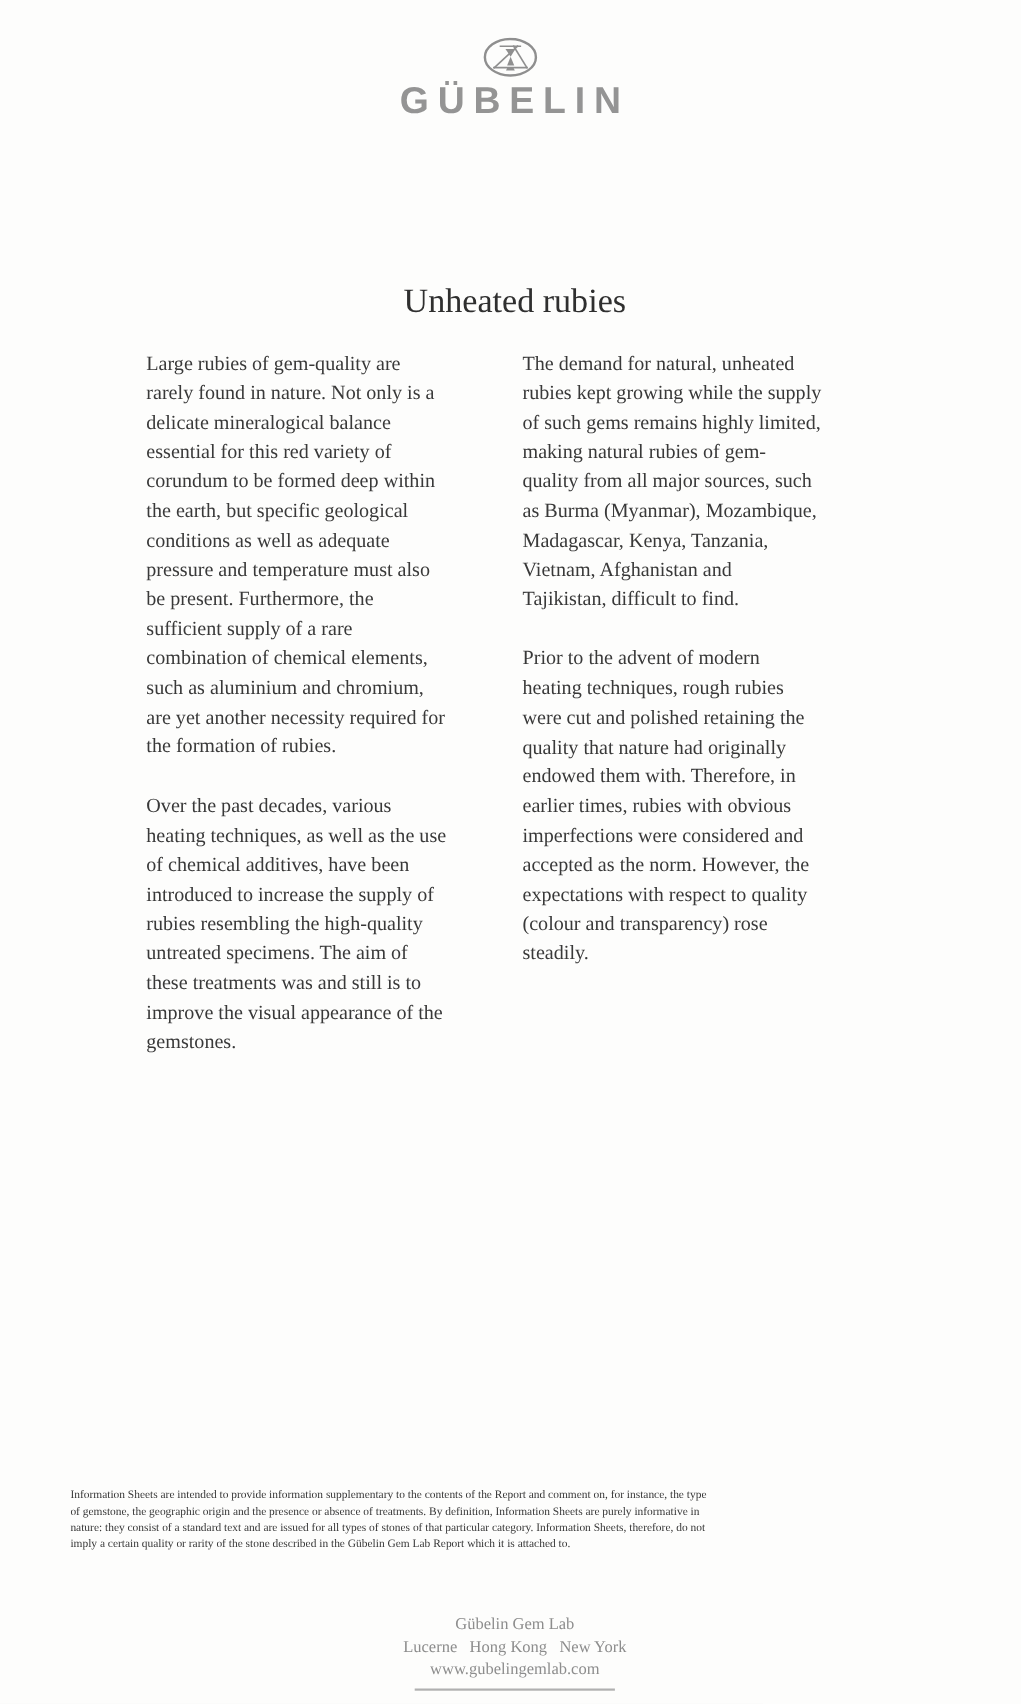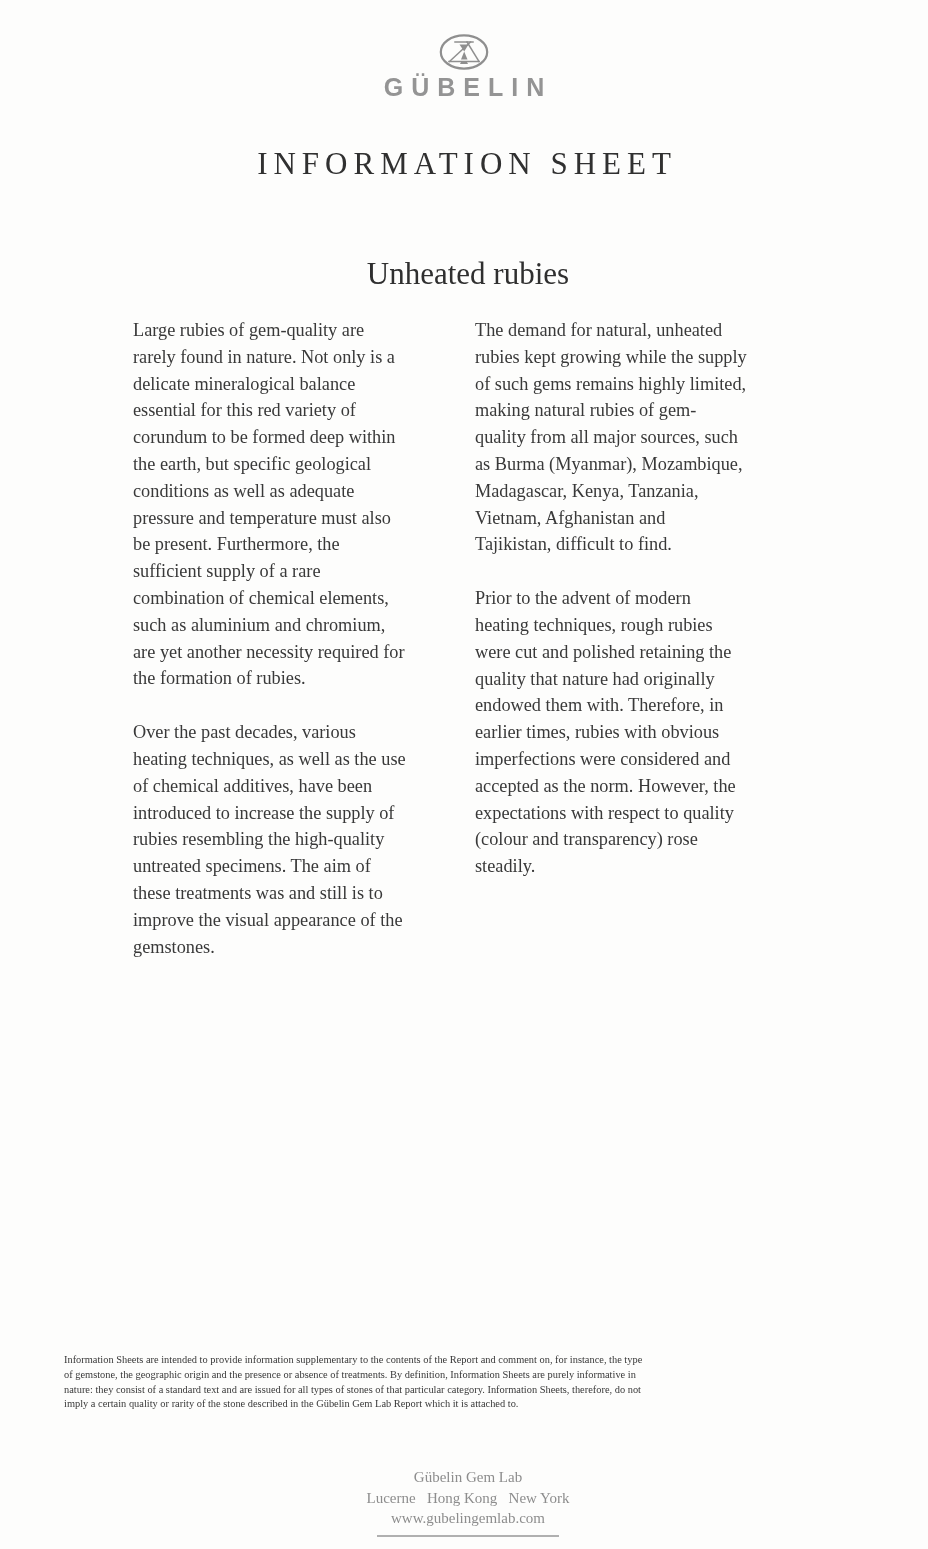--- a/index.html
+++ b/index.html
@@ -18,21 +18,21 @@
   .brand {
     position: absolute;
     top: 34px;
     left: 0;
     width: 100%;
     text-align: center;
   }
   .brand svg { display: block; margin: 0 auto 2px auto; }
   .brand-name {
     font-family: "Liberation Sans", sans-serif;
-    font-size: 25px;
+    font-size: 34px;
     font-weight: 700;
     letter-spacing: 8px;
     padding-left: 8px; 
     color: #949494;
   }
 
   
   .title {
     position: absolute;
     top: 146px;
@@ -136,21 +136,20 @@
       </g>
       <g fill="#8f8f8f">
         <path d="M20.5,10.5 L29.5,10.5 L25.2,17.5 Z"></path>
         <path d="M25.2,17.5 L22,25.5 L28.5,25.5 Z"></path>
         <path d="M22.5,27 L27.5,27 L29,30 L21,30 Z"></path>
       </g>
     </svg>
     <div class="brand-name">GÜBELIN</div>
   </header>
 
-  <h1 class="title">INFORMATION SHEET</h1>
 
 
   <h2 class="subject">Unheated rubies</h2>
 
   <main class="columns">
     <div class="col">
       <p>Large rubies of gem-quality are
 rarely found in nature. Not only is a
 delicate mineralogical balance
 essential for this red variety of

